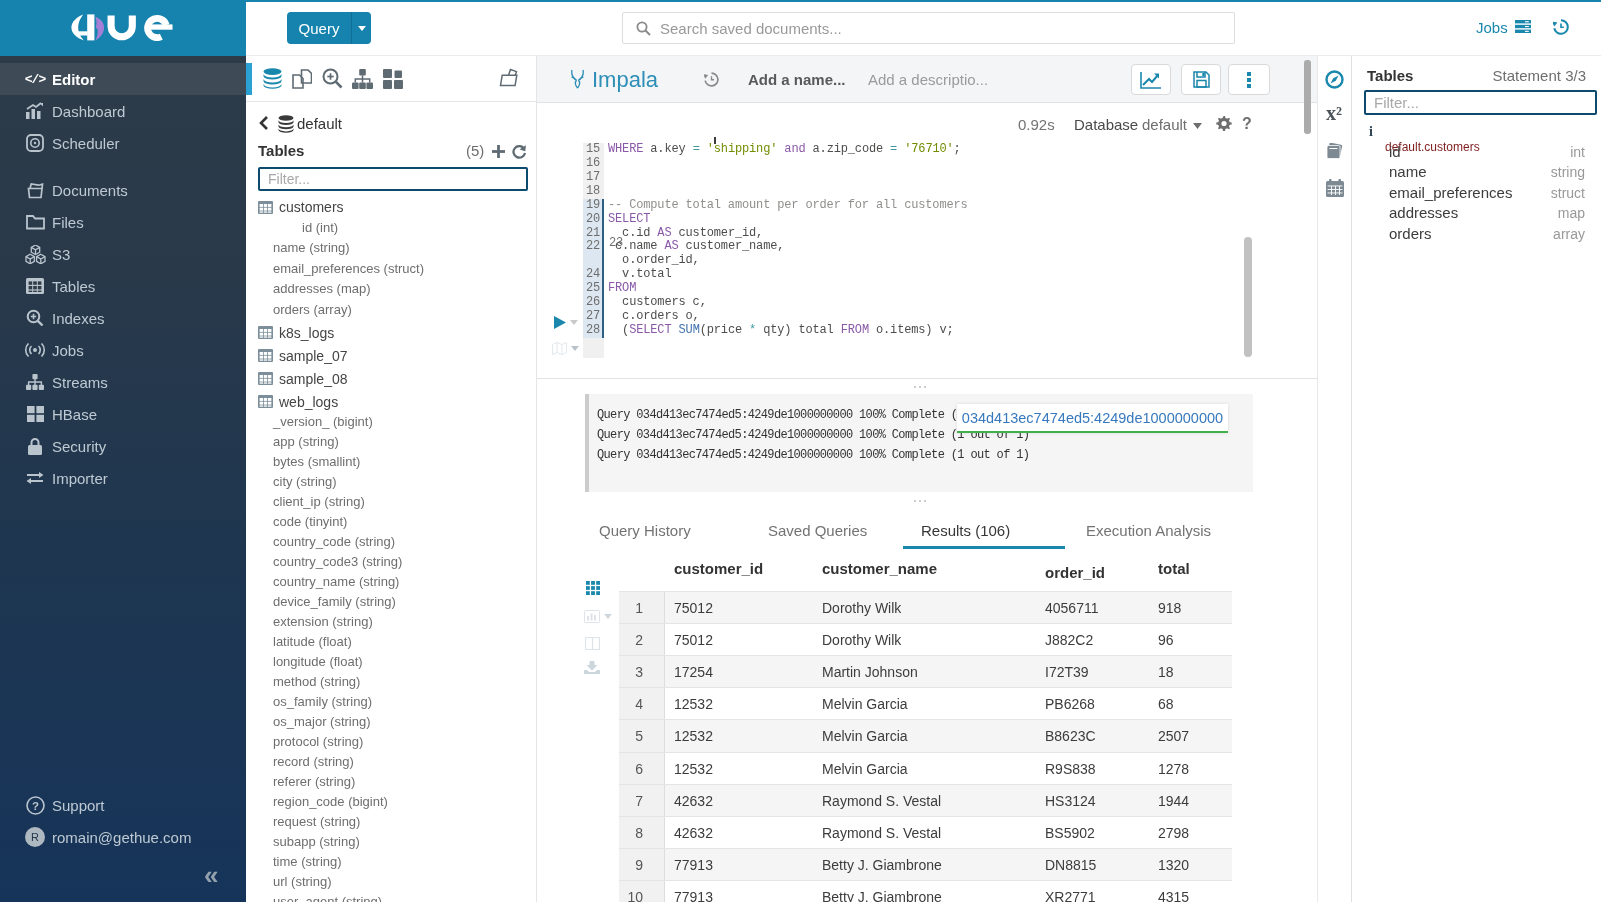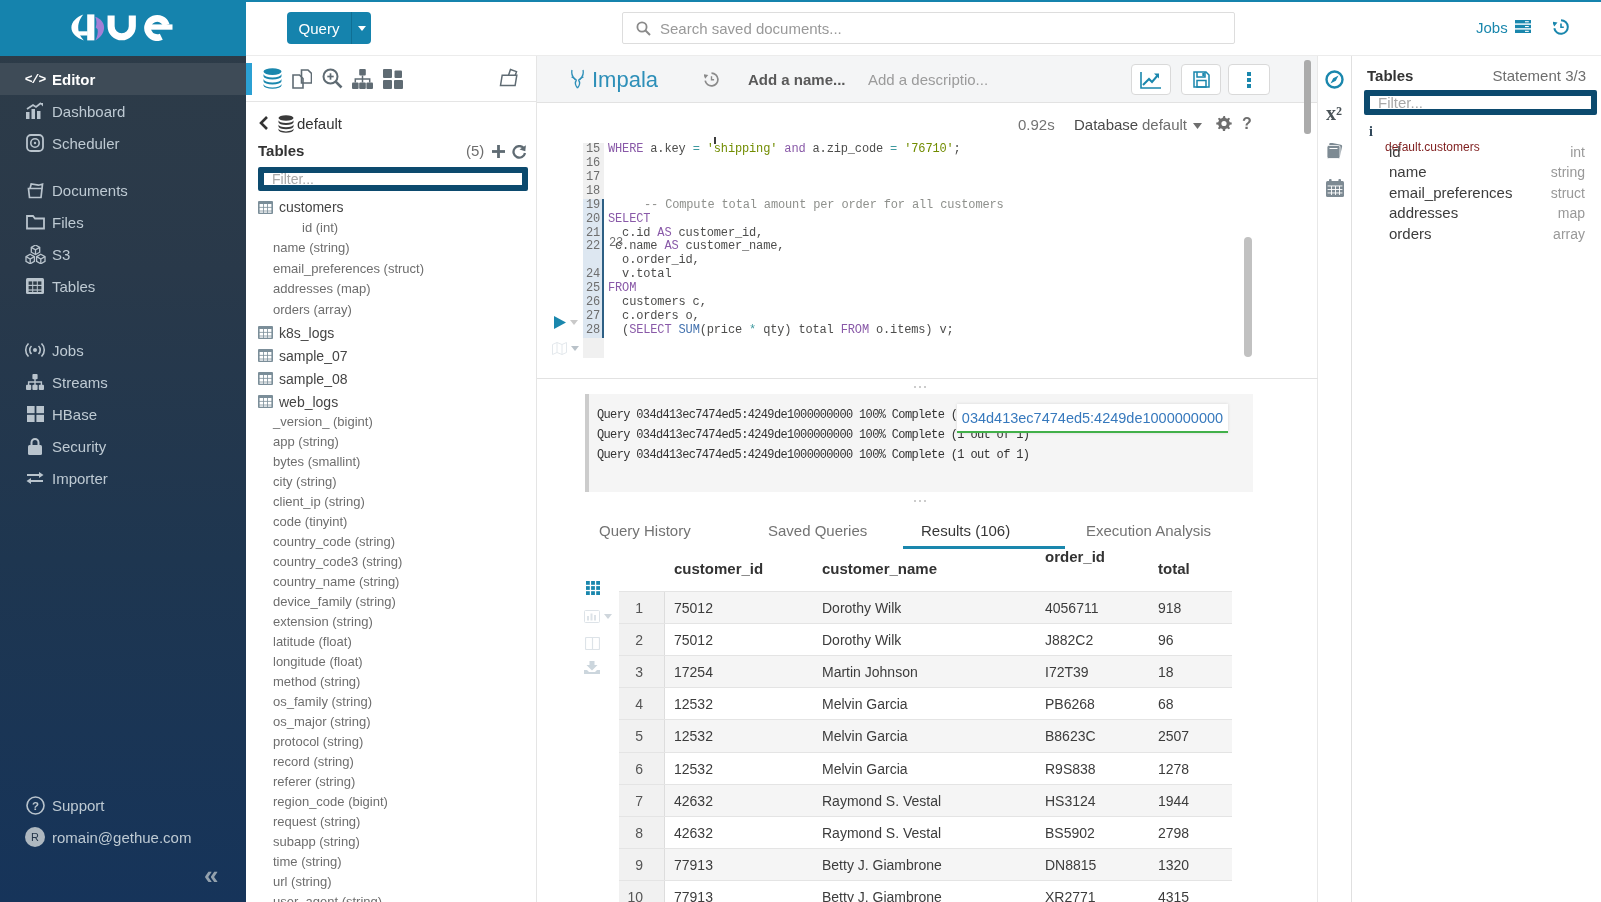--- a/index.html
+++ b/index.html
@@ -45,21 +45,21 @@
 .cell { position:absolute; top:0; height:32px; line-height:32px; font-size:14px; color:#3c3c3c; }
 .hc { position:absolute; font-weight:bold; font-size:15px; color:#333; }
 .c1 { left:55px; } .c2 { left:203px; } .c3 { left:426px; } .c4 { left:539px; }
 
 #rstrip { position:absolute; left:1318px; top:56px; width:34px; height:846px; background:#fff; border-right:1px solid #e0e0e0; }
 #rpanel { position:absolute; left:1352px; top:56px; width:249px; height:846px; background:#fff; }
 .rrow { position:absolute; left:37px; height:20px; line-height:20px; font-size:15px; color:#3c3c3c; }
 .rtype { position:absolute; right:16px; height:20px; line-height:21px; font-size:14px; color:#999; }
 .dots3 { position:absolute; width:12px; height:3px; display:flex; justify-content:space-between; }
 .dots3 i { width:2px; height:2px; background:#bbb; border-radius:50%; }
-input.flt { border:6px solid #0c4a6e; border-radius:2px; color:#7f1d1d; font-family:"Liberation Sans"; }
+input.flt { border:2px solid #0c4a6e; border-radius:2px; color:#7f1d1d; font-family:"Liberation Sans"; }
 input.flt::placeholder { color:#a8a8a8; opacity:1; }
 </style></head><body>
 <div id="app">
 
 <div id="sidebar">
 <div id="sb-head">
         <div class="abs" style="left:71px; top:13.5px;">
           <svg width="104" height="27" viewBox="0 0 104 27">
 <path d="M12.3 0.6 C5.5 3.2 0.4 8 0.4 13.6 C0.4 19.4 5.8 24.2 12.8 26.4 C9.8 23.4 7.2 18.8 7.2 13.6 C7.2 8.4 9.6 3.8 12.3 0.6 Z" fill="#fff"></path>
 <rect x="5.8" y="17.3" width="10.8" height="4.2" fill="#fff"></rect>
@@ -122,20 +122,28 @@
               <rect x="11.8" y="3.4" width="3.6" height="3.4"></rect>
               <rect x="2.6" y="8" width="3.6" height="3.4"></rect>
               <rect x="7.2" y="8" width="3.6" height="3.4"></rect>
               <rect x="11.8" y="8" width="3.6" height="3.4"></rect>
               <rect x="2.6" y="12.6" width="3.6" height="1.4"></rect>
               <rect x="7.2" y="12.6" width="3.6" height="1.4"></rect>
               <rect x="11.8" y="12.6" width="3.6" height="1.4"></rect>
             </g>
           </svg>
         </span>Tables</div>
+<div class="nav " style="top:302px;"><span class="ic">
+          <svg width="18" height="18" viewBox="0 0 18 18">
+            <circle cx="7.5" cy="7.5" r="5.8" stroke="#b9c4cd" stroke-width="2" fill="none"></circle>
+            <line x1="7.5" y1="4.8" x2="7.5" y2="10.2" stroke="#b9c4cd" stroke-width="1.6"></line>
+            <line x1="4.8" y1="7.5" x2="10.2" y2="7.5" stroke="#b9c4cd" stroke-width="1.6"></line>
+            <line x1="11.8" y1="11.8" x2="16.5" y2="16.5" stroke="#b9c4cd" stroke-width="2.4"></line>
+          </svg>
+        </span>Indexes</div>
 <div class="nav " style="top:334px;"><span class="ic">
           <svg width="22" height="14" viewBox="0 0 22 14">
             <circle cx="11" cy="7" r="2" fill="#b9c4cd"></circle>
             <path d="M7.5 3 a5.5 5.5 0 0 0 0 8 M14.5 3 a5.5 5.5 0 0 1 0 8" stroke="#b9c4cd" stroke-width="1.6" fill="none"></path>
             <path d="M4.5 0.5 a9 9 0 0 0 0 13 M17.5 0.5 a9 9 0 0 1 0 13" stroke="#b9c4cd" stroke-width="1.6" fill="none"></path>
           </svg>
         </span>Jobs</div>
 <div class="nav " style="top:366px;"><span class="ic">
           <svg width="18" height="16" viewBox="0 0 18 16">
             <g fill="#b9c4cd">
@@ -507,21 +515,21 @@
 <div class="gl" style="top:69.60px;">20</div>
 <div class="gl" style="top:83.52px;">21</div>
 <div class="gl" style="top:97.44px;">22</div>
 <div class="gl" style="top:94px;padding-left:26px;">23</div>
 <div class="gl" style="top:125.28px;">24</div>
 <div class="gl" style="top:139.20px;">25</div>
 <div class="gl" style="top:153.12px;">26</div>
 <div class="gl" style="top:167.04px;">27</div>
 <div class="gl" style="top:180.96px;">28</div>
 <div class="cl" style="top:0.00px;"><span class="kw">WHERE</span> a.key <span class="op">=</span> <span class="str">'shipping'</span> <span class="kw">and</span> a.zip_code <span class="op">=</span> <span class="str">'76710'</span>;</div>
-<div class="cl" style="top:55.68px;margin-left:36px;"><span class="cmt">-- Compute total amount per order for all customers</span></div>
+<div class="cl" style="top:55.68px;"><span class="cmt">-- Compute total amount per order for all customers</span></div>
 <div class="cl" style="top:69.60px;"><span class="kw">SELECT</span></div>
 <div class="cl" style="top:83.52px;">  c.id <span class="kw">AS</span> customer_id,</div>
 <div class="cl" style="top:97.44px;"> c.name <span class="kw">AS</span> customer_name,</div>
 <div class="cl" style="top:111.36px;">  o.order_id,</div>
 <div class="cl" style="top:125.28px;">  v.total</div>
 <div class="cl" style="top:139.20px;"><span class="kw">FROM</span></div>
 <div class="cl" style="top:153.12px;">  customers c,</div>
 <div class="cl" style="top:167.04px;">  c.orders o,</div>
 <div class="cl" style="top:180.96px;">  (<span class="kw">SELECT</span> <span class="fn">SUM</span>(price <span class="op">*</span> qty) total <span class="kw">FROM</span> o.items) v;</div>
 <div class="abs" style="left:17px; top:173px;">
@@ -608,21 +616,21 @@
 <div class="abs" style="left:47px; top:605px;">
         <svg width="16" height="13" viewBox="0 0 16 13">
           <g fill="#ccd6dd">
             <path d="M5.5 0 L10.5 0 L10.5 4 L13.5 4 L8 9.5 L2.5 4 L5.5 4 Z"></path>
             <path d="M0 9 L3 9 L5 11 L11 11 L13 9 L16 9 L16 13 L0 13 Z"></path>
           </g>
         </svg>
       </div>
 <div class="hc" style="left:137px; top:504px;">customer_id</div>
 <div class="hc" style="left:285px; top:504px;">customer_name</div>
-<div class="hc" style="left:508px; top:492px;text-align:center;">order_id</div>
+<div class="hc" style="left:508px; top:508px;text-align:center;">order_id</div>
 <div class="hc" style="left:621px; top:504px;">total</div>
 <div class="row odd" style="top:534.5px;">
         <div class="rnum">1</div>
 <div class="cell c1">75012</div>
         <div class="cell c2">Dorothy Wilk</div>
         <div class="cell c3">4056711</div>
         <div class="cell c4">918</div>
       </div>
 <div class="row " style="top:566.7px;">
         <div class="rnum">2</div>

